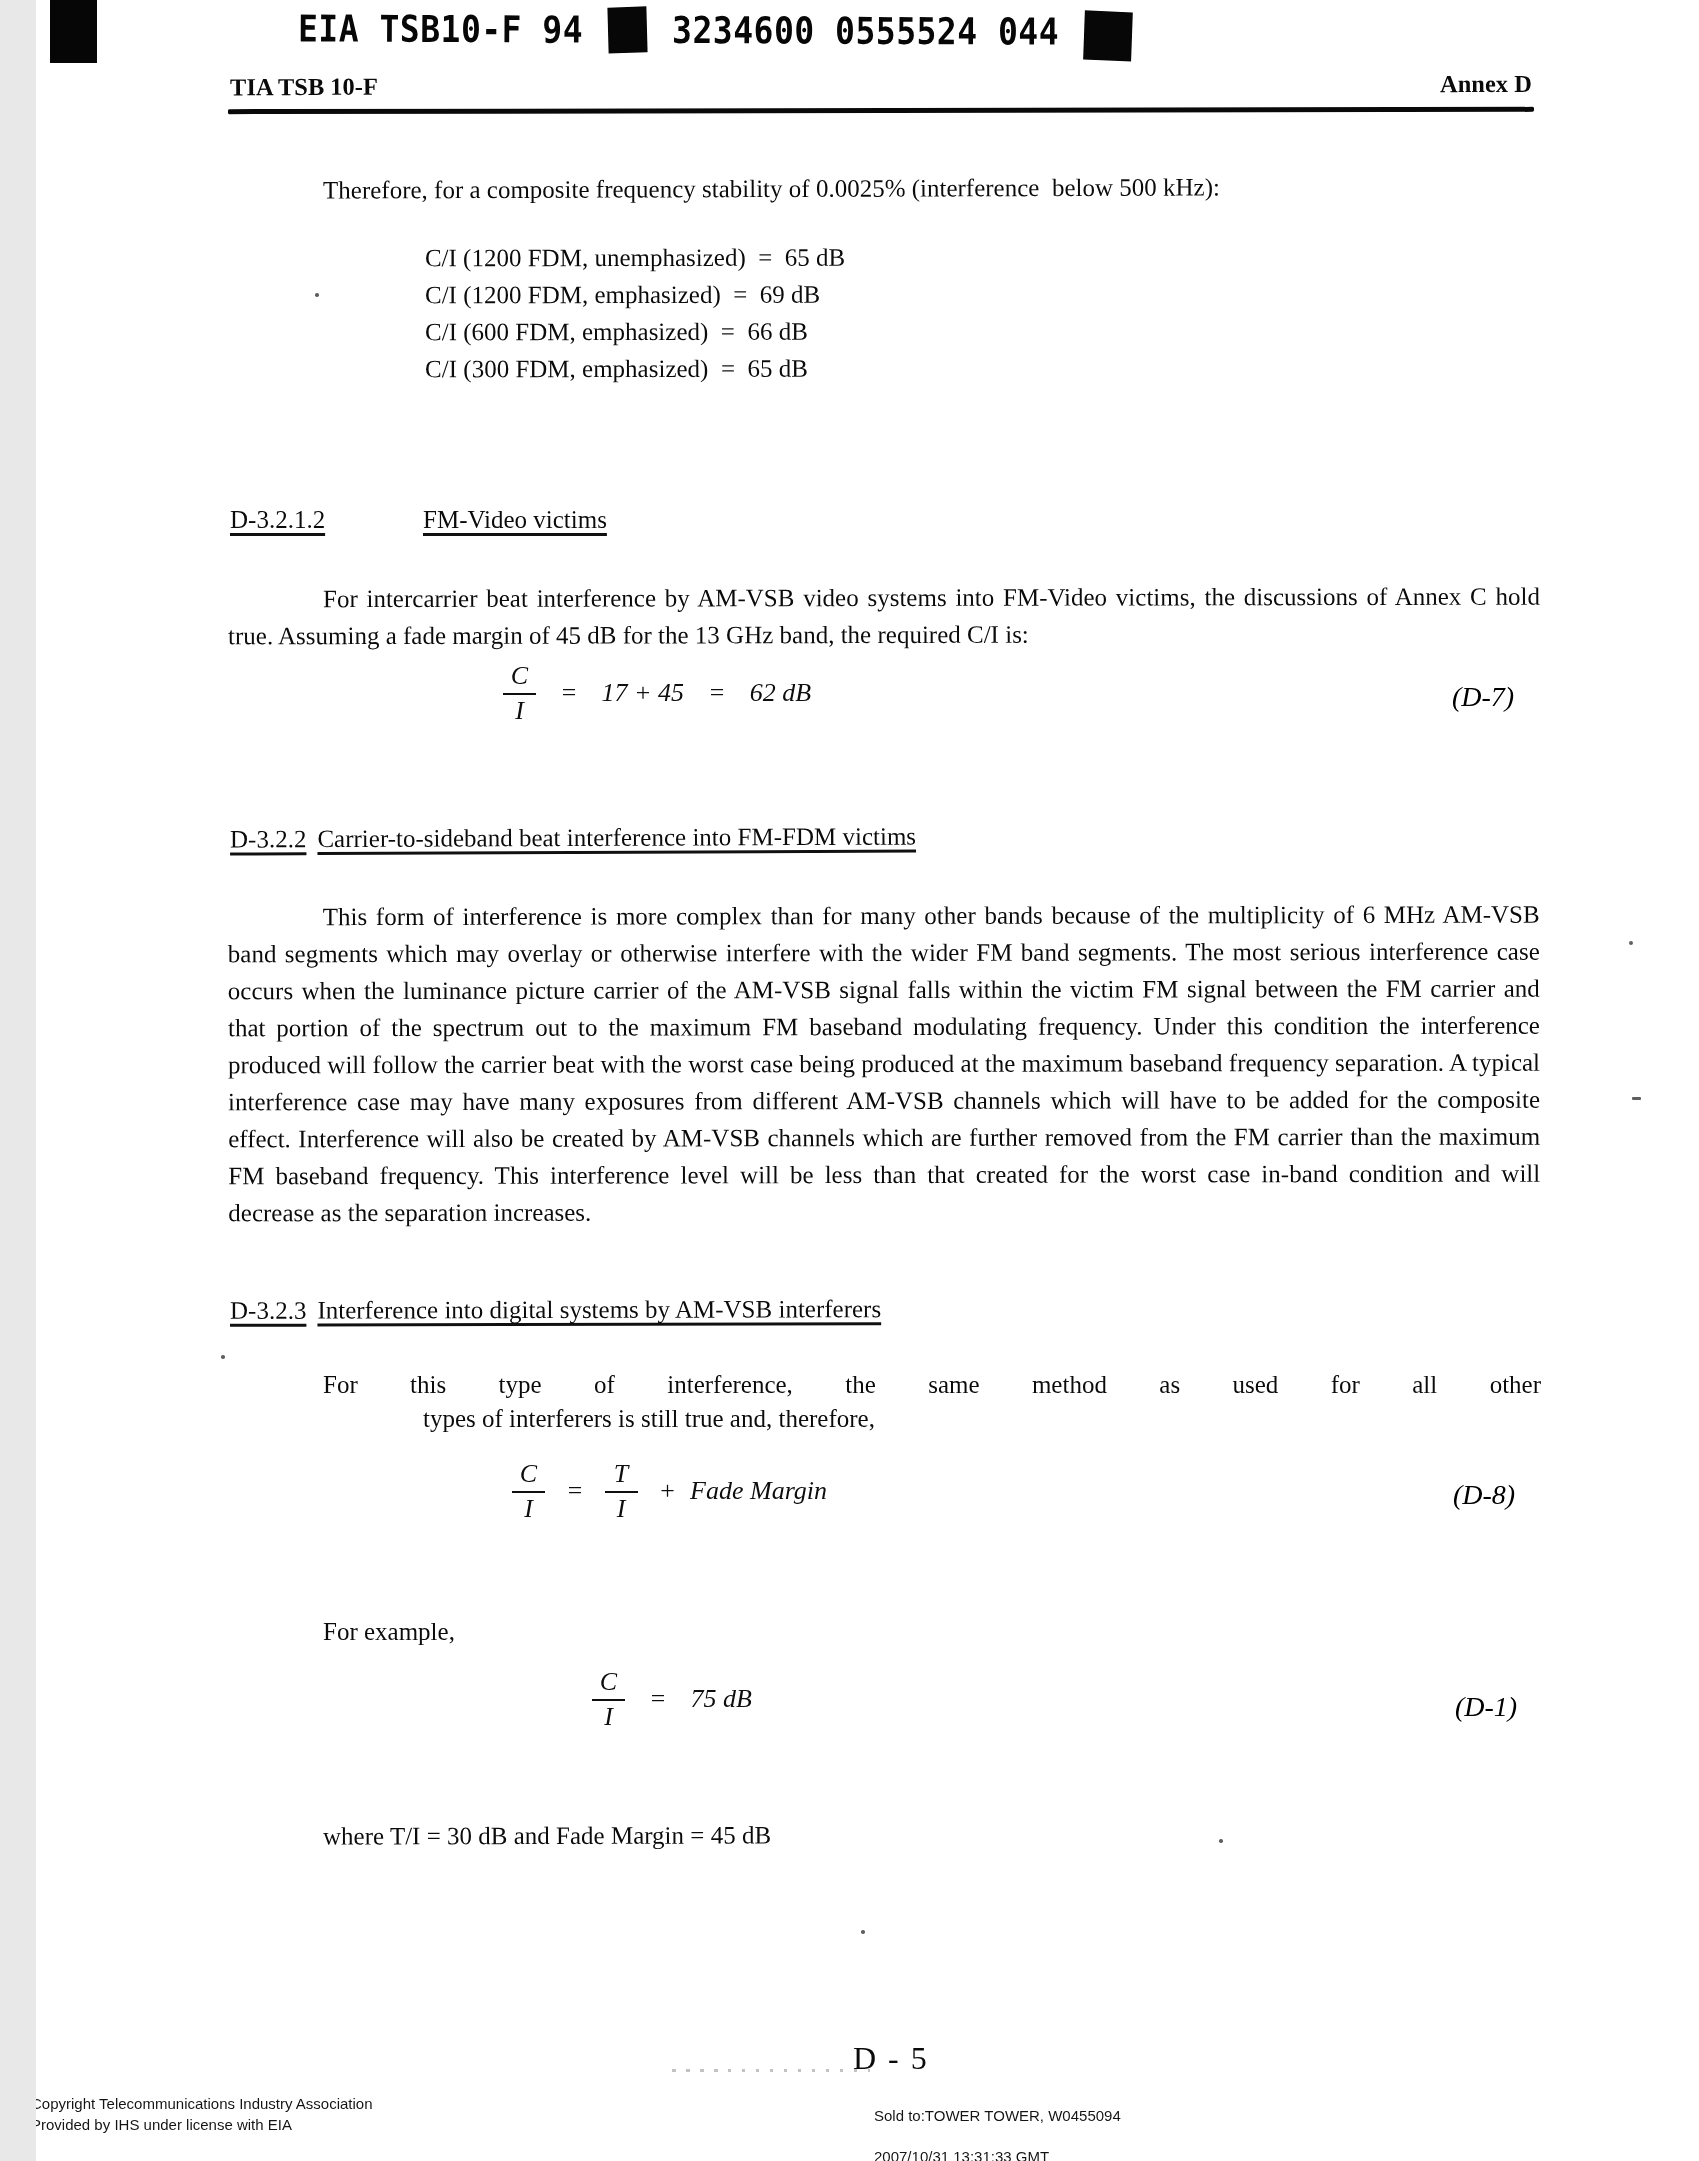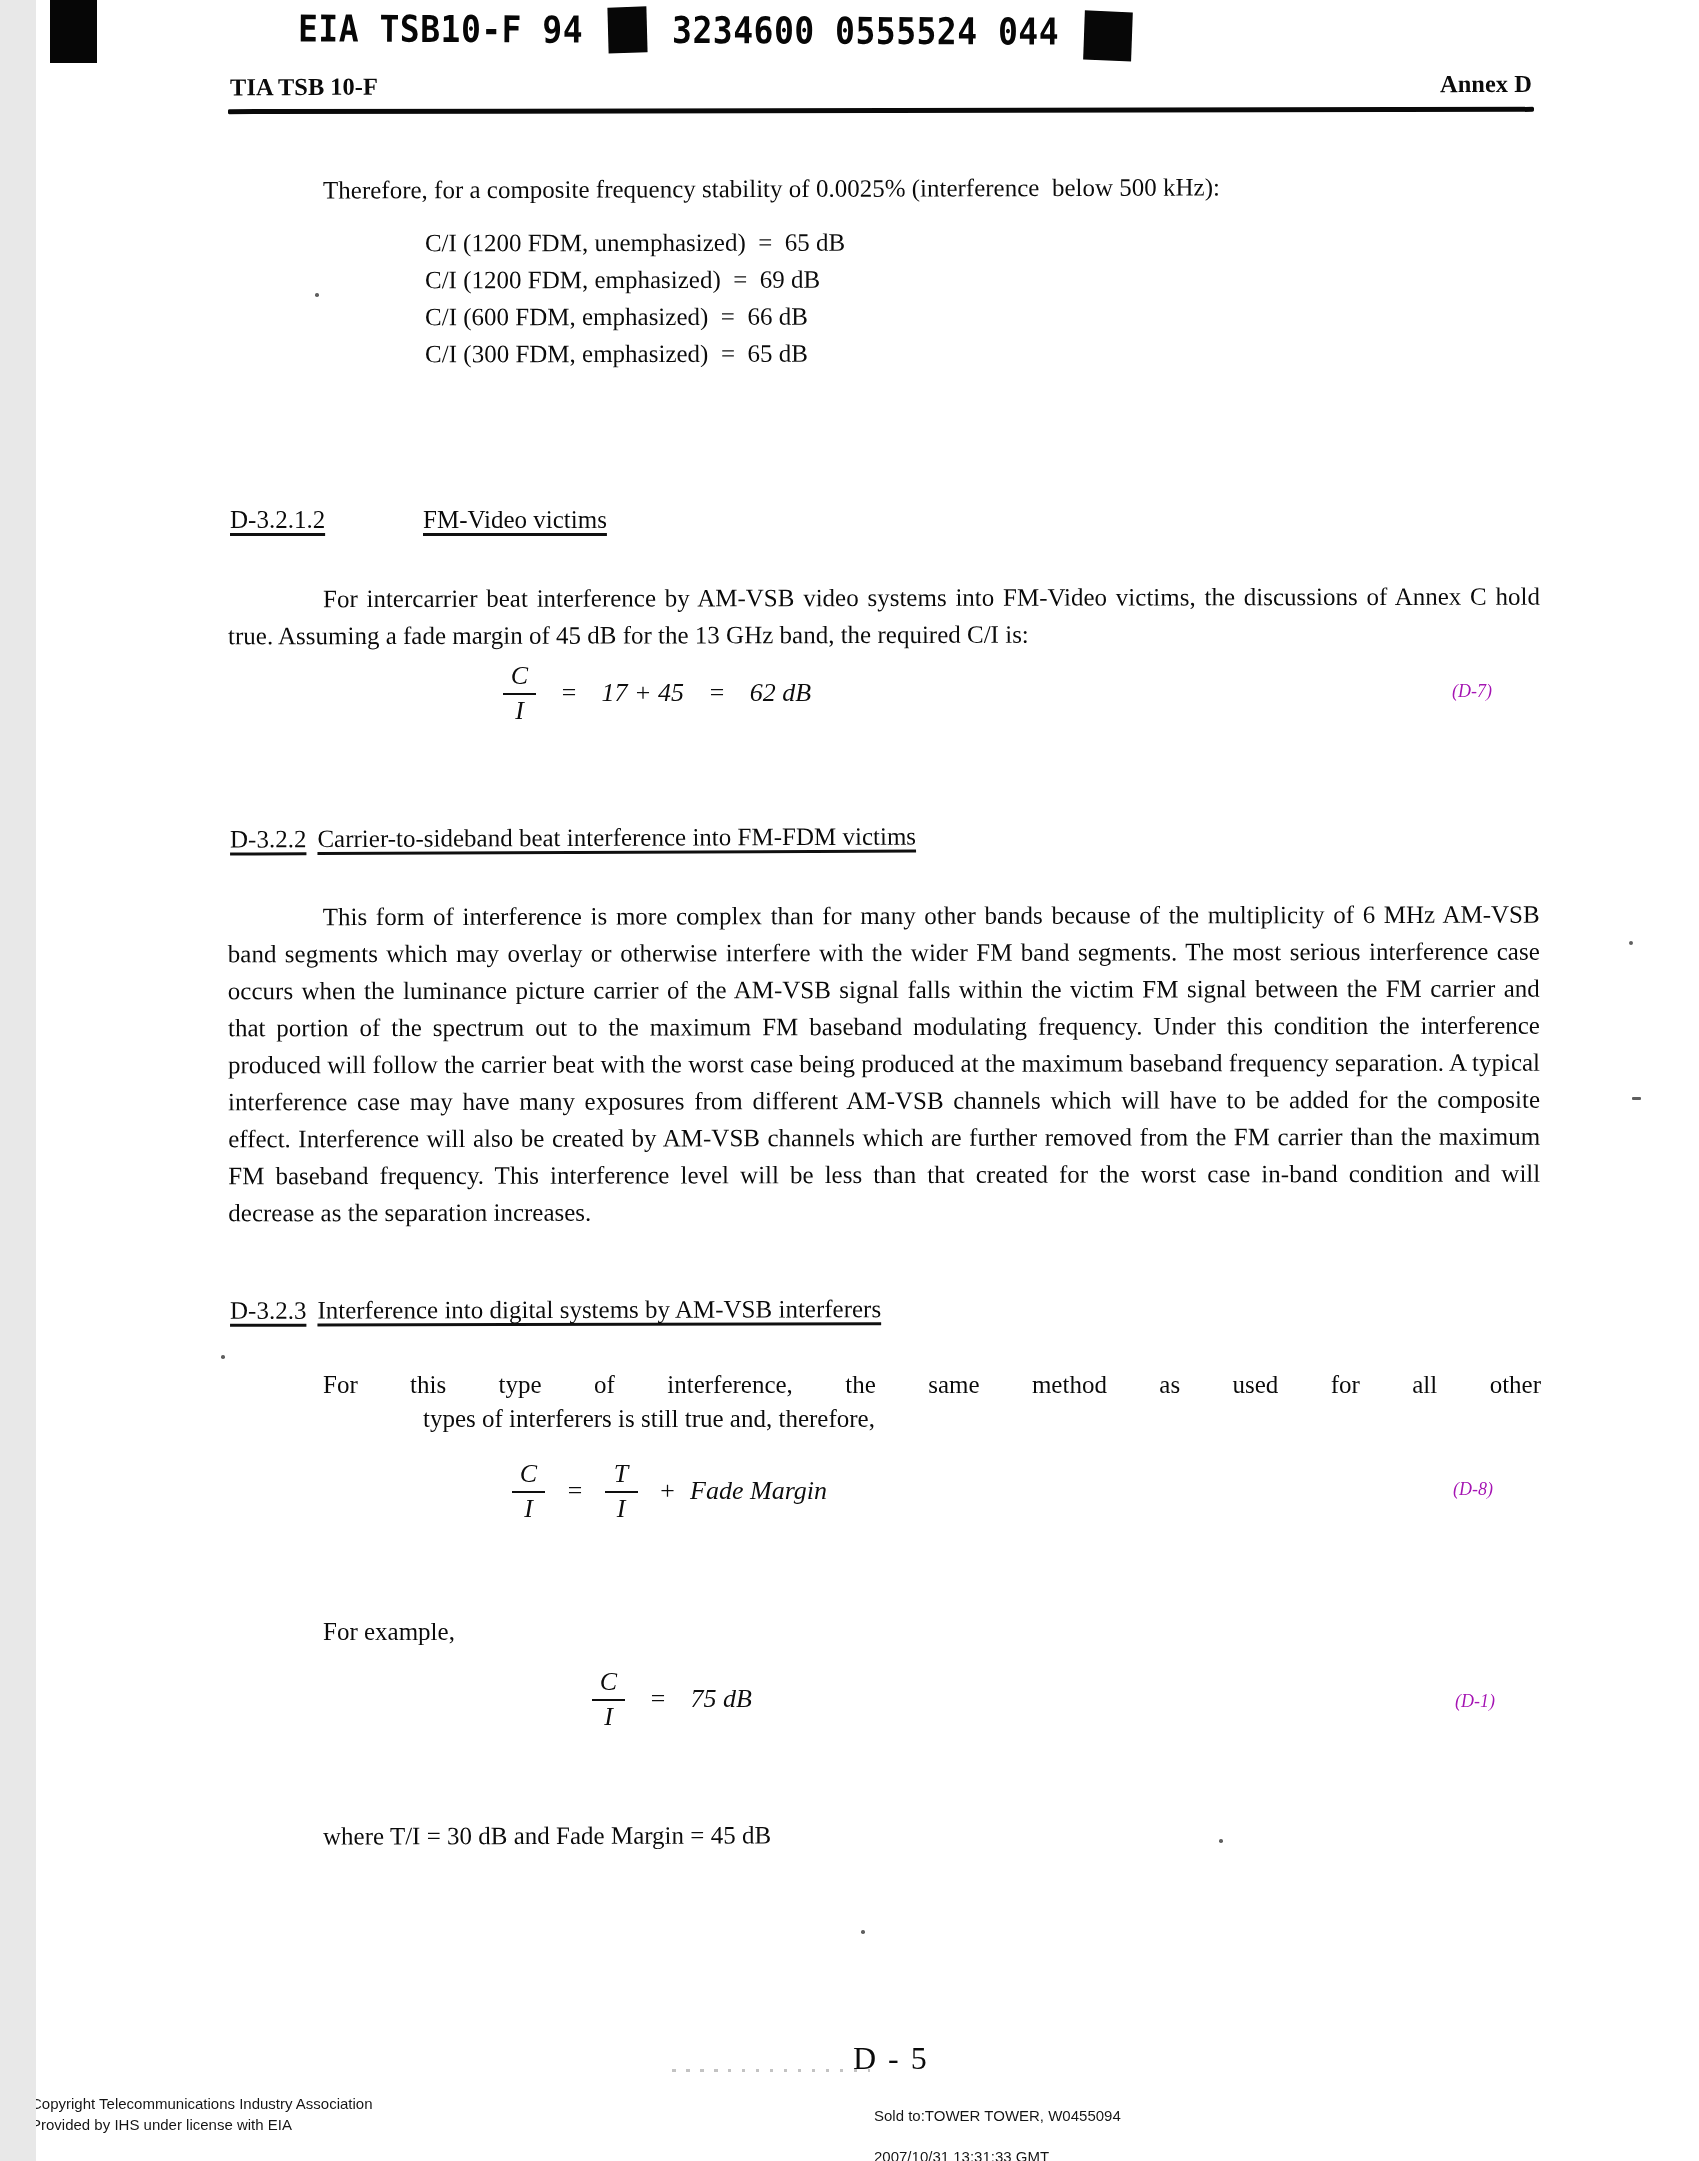--- a/index.html
+++ b/index.html
@@ -29,21 +29,21 @@
   .ocr-block{display:inline-block;background:#0e0e0e;}
   .ocr-block.b1{width:39px;height:41px;transform:rotate(-2deg);}
   .ocr-block.b2{width:48px;height:44px;transform:rotate(2deg);margin-top:7px;}
 
   
   .hdr-left{position:absolute;left:194px;top:73px;font-weight:bold;font-size:24.5px;transform:rotate(-0.3deg);}
   .hdr-right{position:absolute;right:204px;top:70px;font-weight:bold;font-size:24.5px;transform:rotate(-0.2deg);}
   .hdr-rule{position:absolute;left:192px;top:108px;width:1306px;height:4.5px;background:#101010;border-radius:1.5px;transform:rotate(-0.1deg);}
   .intro{position:absolute;left:287px;top:175px;font-size:25px;transform:rotate(-0.2deg);}
 
-  .ci-list{position:absolute;left:389px;top:224px;font-size:25px;line-height:37px;transform:rotate(-0.1deg);}
+  .ci-list{position:absolute;left:389px;top:239px;font-size:25px;line-height:37px;transform:rotate(-0.1deg);}
   .ci-line{white-space:pre;}
 
   .u{text-decoration:underline;text-decoration-thickness:2.5px;text-underline-offset:5px;text-decoration-color:#161616;}
   .sec-num, .sec-title{font-size:25px;}
   .sec-head-row{position:absolute;display:flex;gap:11px;}
 
   .para{
     position:absolute;left:192px;width:1312px;
     font-size:25px;line-height:37px;
     text-align:justify;text-indent:95px;
@@ -55,21 +55,21 @@
   }
 
   
   .eq{
     position:absolute;display:flex;align-items:center;gap:24px;
     font-style:italic;font-size:26px;color:#141414;
   }
   .frac{display:inline-flex;flex-direction:column;align-items:center;line-height:1.15;}
   .frac .den{border-top:2px solid #141414;padding:1px 8px 0 8px;min-width:17px;text-align:center;}
   .frac .num{padding:0 3px 2px 3px;}
-  .eq-label{position:absolute;font-style:italic;font-size:18px;color:#a21caf;}
+  .eq-label{position:absolute;font-style:italic;font-size:28px;color:#000000;}
 
   .plainline{position:absolute;font-size:25px;white-space:pre;}
 
   .page-number{position:absolute;left:817px;top:2040px;font-size:32px;letter-spacing:2px;}
   .dotted-line{
     position:absolute;left:636px;top:2069px;width:198px;height:2.5px;
     background:repeating-linear-gradient(90deg,#8a8a8a 0 3.5px,transparent 3.5px 14px);
     opacity:.55;
   }
 

